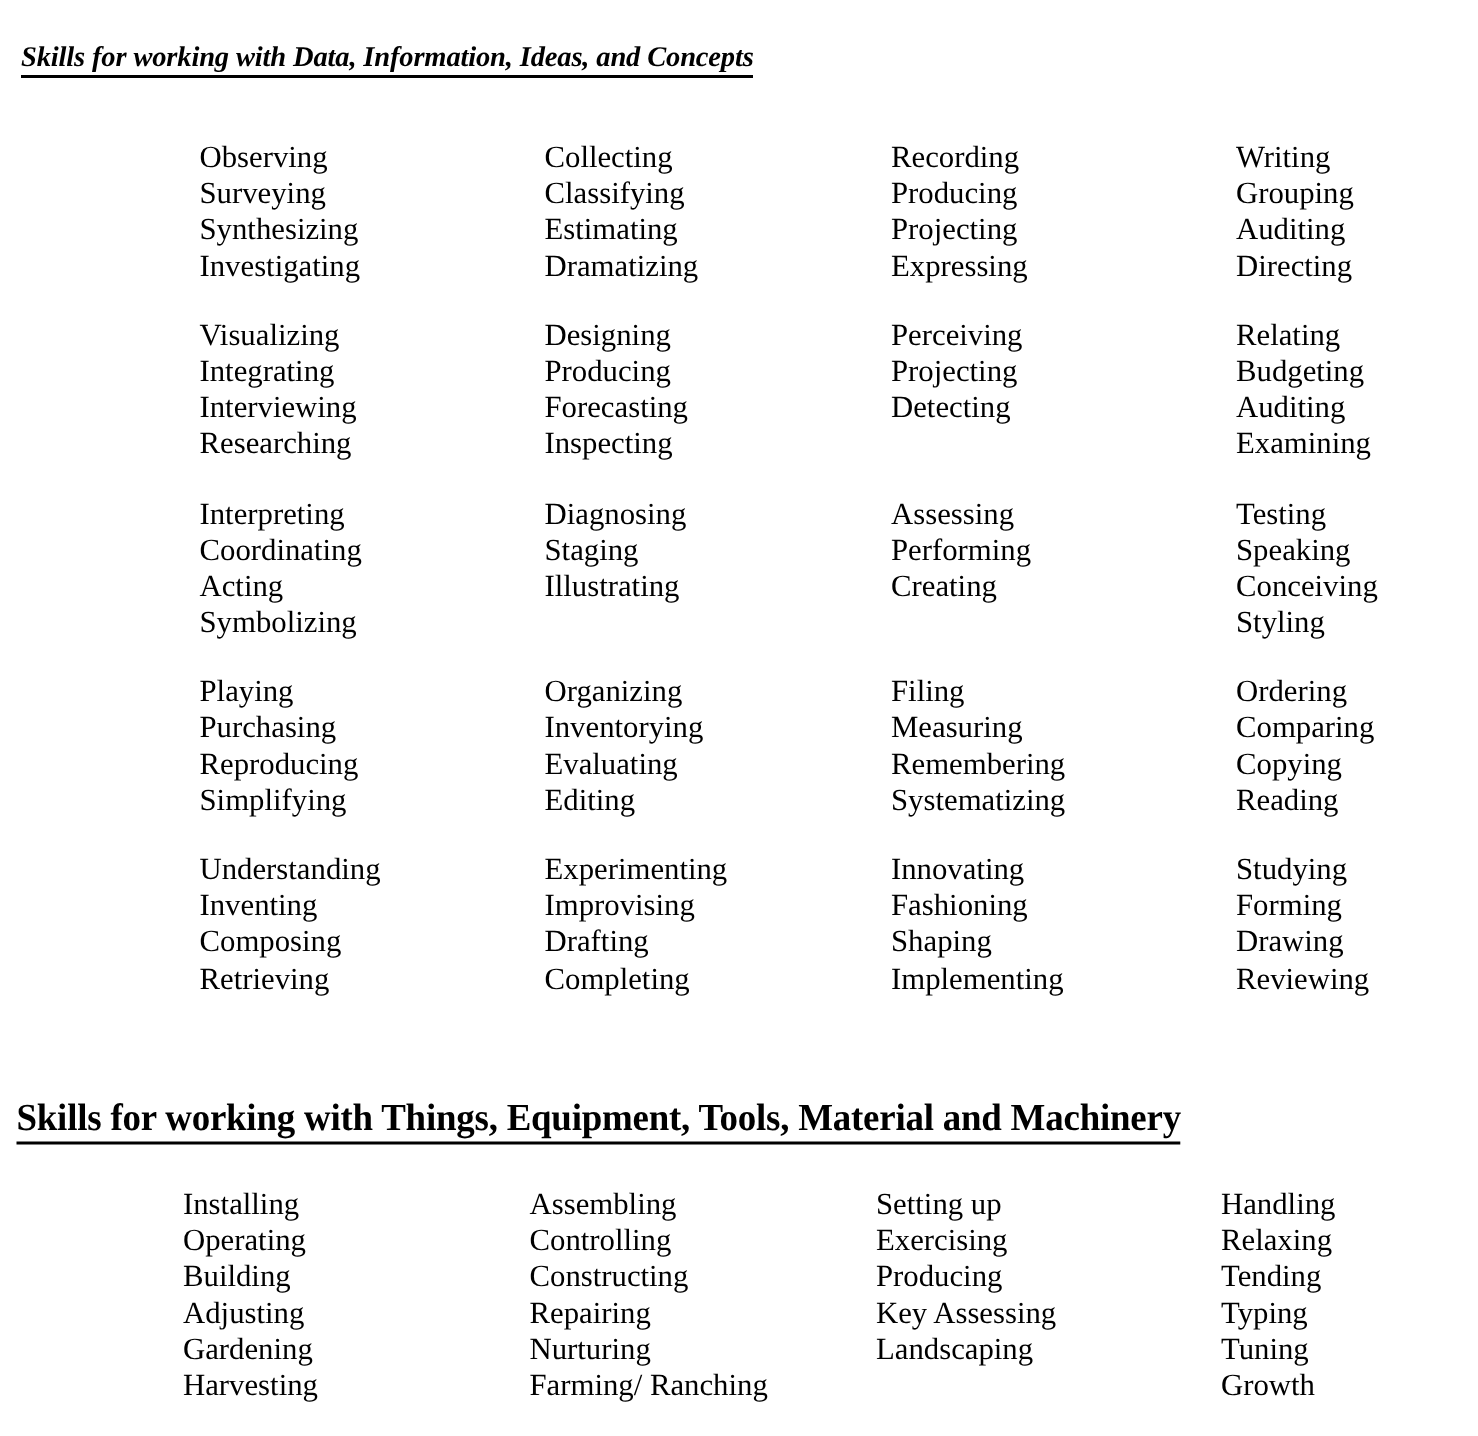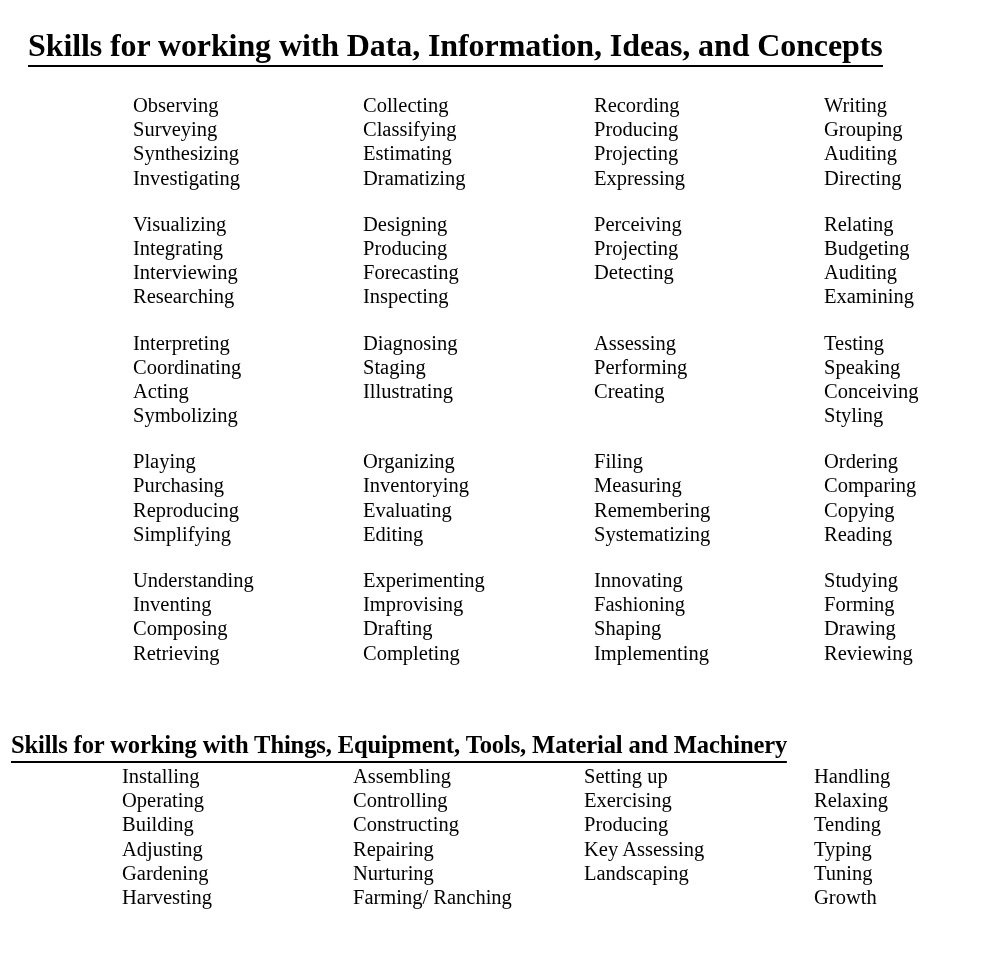--- a/index.html
+++ b/index.html
@@ -25,24 +25,25 @@
   .section-heading {
     position: absolute;
     font-weight: bold;
     color: #000;
     white-space: nowrap;
     border-bottom: 2px solid #000;
     padding-bottom: 1px;
     line-height: 1.12;
   }
   .heading-a {
-    left: 28px;
+    left: 14px;
     top: 28px;
-    font-size: 32px;
+    font-size: 19px;
     letter-spacing: -0.1px;
+    font-style: italic;
   }
   .heading-b {
     left: 11px;
     top: 731px;
     font-size: 25.5px;
     transform: scaleX(0.965);
     transform-origin: left top;
     letter-spacing: -0.15px;
   }
 
@@ -54,21 +55,21 @@
     line-height: 24.2px;
   }
   .grid-top {
     left: 0;
     top: 93px;
     width: 978px;
     grid-template-columns: 133px 230px 231px 230px 1fr;
   }
   .grid-bottom {
     left: 0;
-    top: 764px;
+    top: 791px;
     width: 985px;
     grid-template-columns: 122px 231px 231px 230px 1fr;
   }
   .group {
     display: contents;
   }
   .spacer-cell {
     width: 0;
   }
   .grid-top .block {

